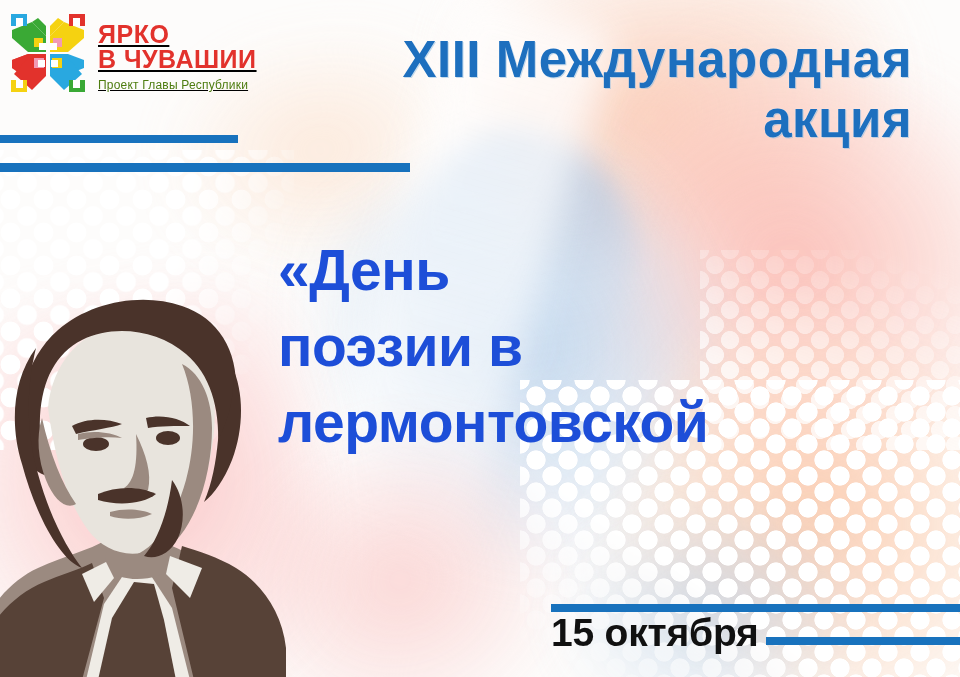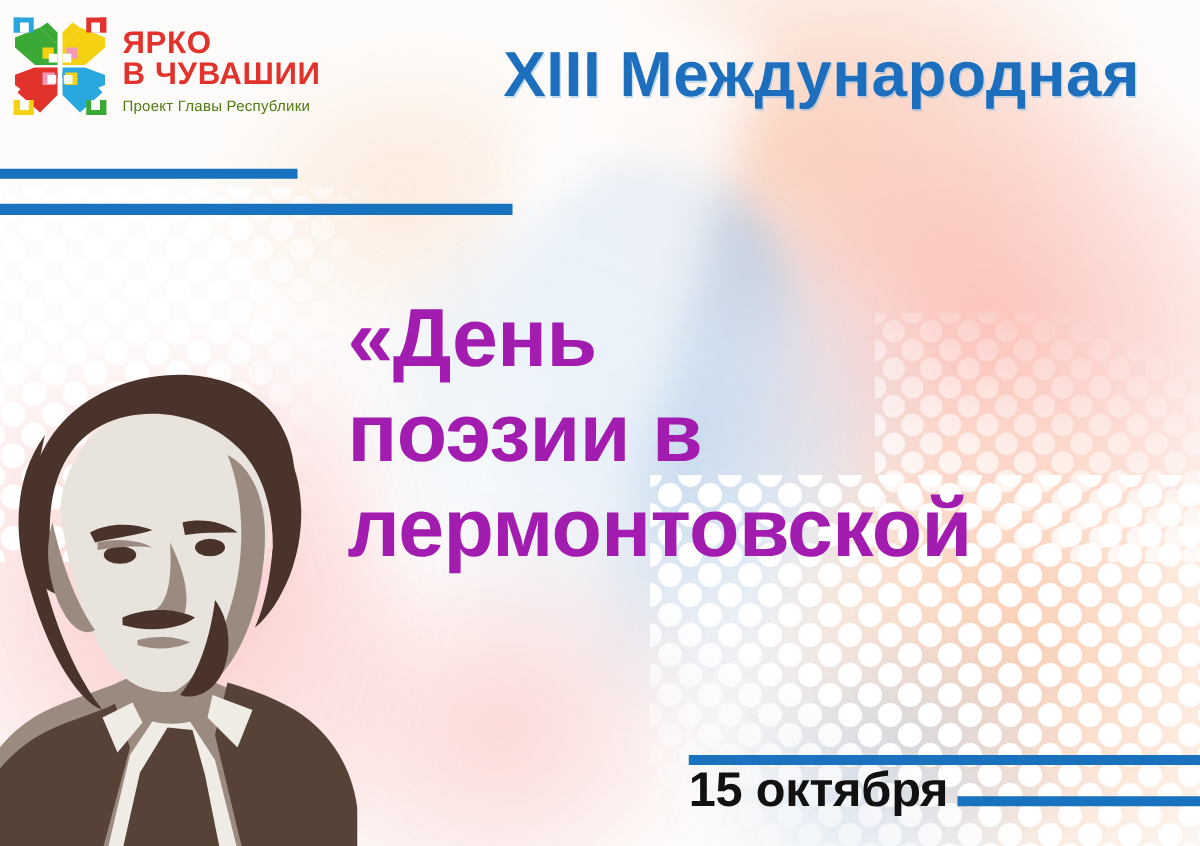--- a/index.html
+++ b/index.html
@@ -125,21 +125,21 @@
   
   .logo-block {
     position: absolute;
     left: 6px; top: 8px;
     display: flex;
     align-items: flex-start;
     gap: 8px;
     z-index: 6;
   }
   .logo-mark { width: 84px; height: 90px; display: block; }
-  .logo-text { padding-top: 14px; }
+  .logo-text { padding-top: 14px; text-decoration: underline; }
   .logo-title {
     color: #e2322c;
     font-weight: bold;
     font-size: 25px;
     line-height: 25px;
     letter-spacing: .5px;
     white-space: nowrap;
   }
   .logo-sub {
     color: #4d7c0f;
@@ -173,23 +173,23 @@
     width: 300px; height: 412px;
     z-index: 4;
   }
   .portrait svg { display: block; width: 100%; height: 100%; }
 
   
   .main-title {
     position: absolute;
     left: 278px; top: 232px;
     width: 620px;
-    color: #a21caf;
+    color: #1d4ed8;
     font-weight: bold;
-    font-size: 66px;
+    font-size: 57px;
     line-height: 76px;
     letter-spacing: -.5px;
     z-index: 7;
   }
   .main-title .ln { display: block; }
 
   
   .date {
     position: absolute;
     left: 551px; top: 613px;
@@ -319,20 +319,21 @@
     </svg>
     <div class="logo-text">
       <div class="logo-title">ЯРКО</div>
       <div class="logo-title">В ЧУВАШИИ</div>
       <div class="logo-sub">Проект Главы Республики</div>
     </div>
   </div>
 
   <div class="headline">
     <span class="ln">XIII Международная</span>
+    <span class="ln">акция</span>
   </div>
 
   <div class="main-title">
     <span class="ln">«День</span>
     <span class="ln">поэзии в</span>
     <span class="ln">лермонтовской</span>
   </div>
 
   <div class="date">15 октября</div>
 

